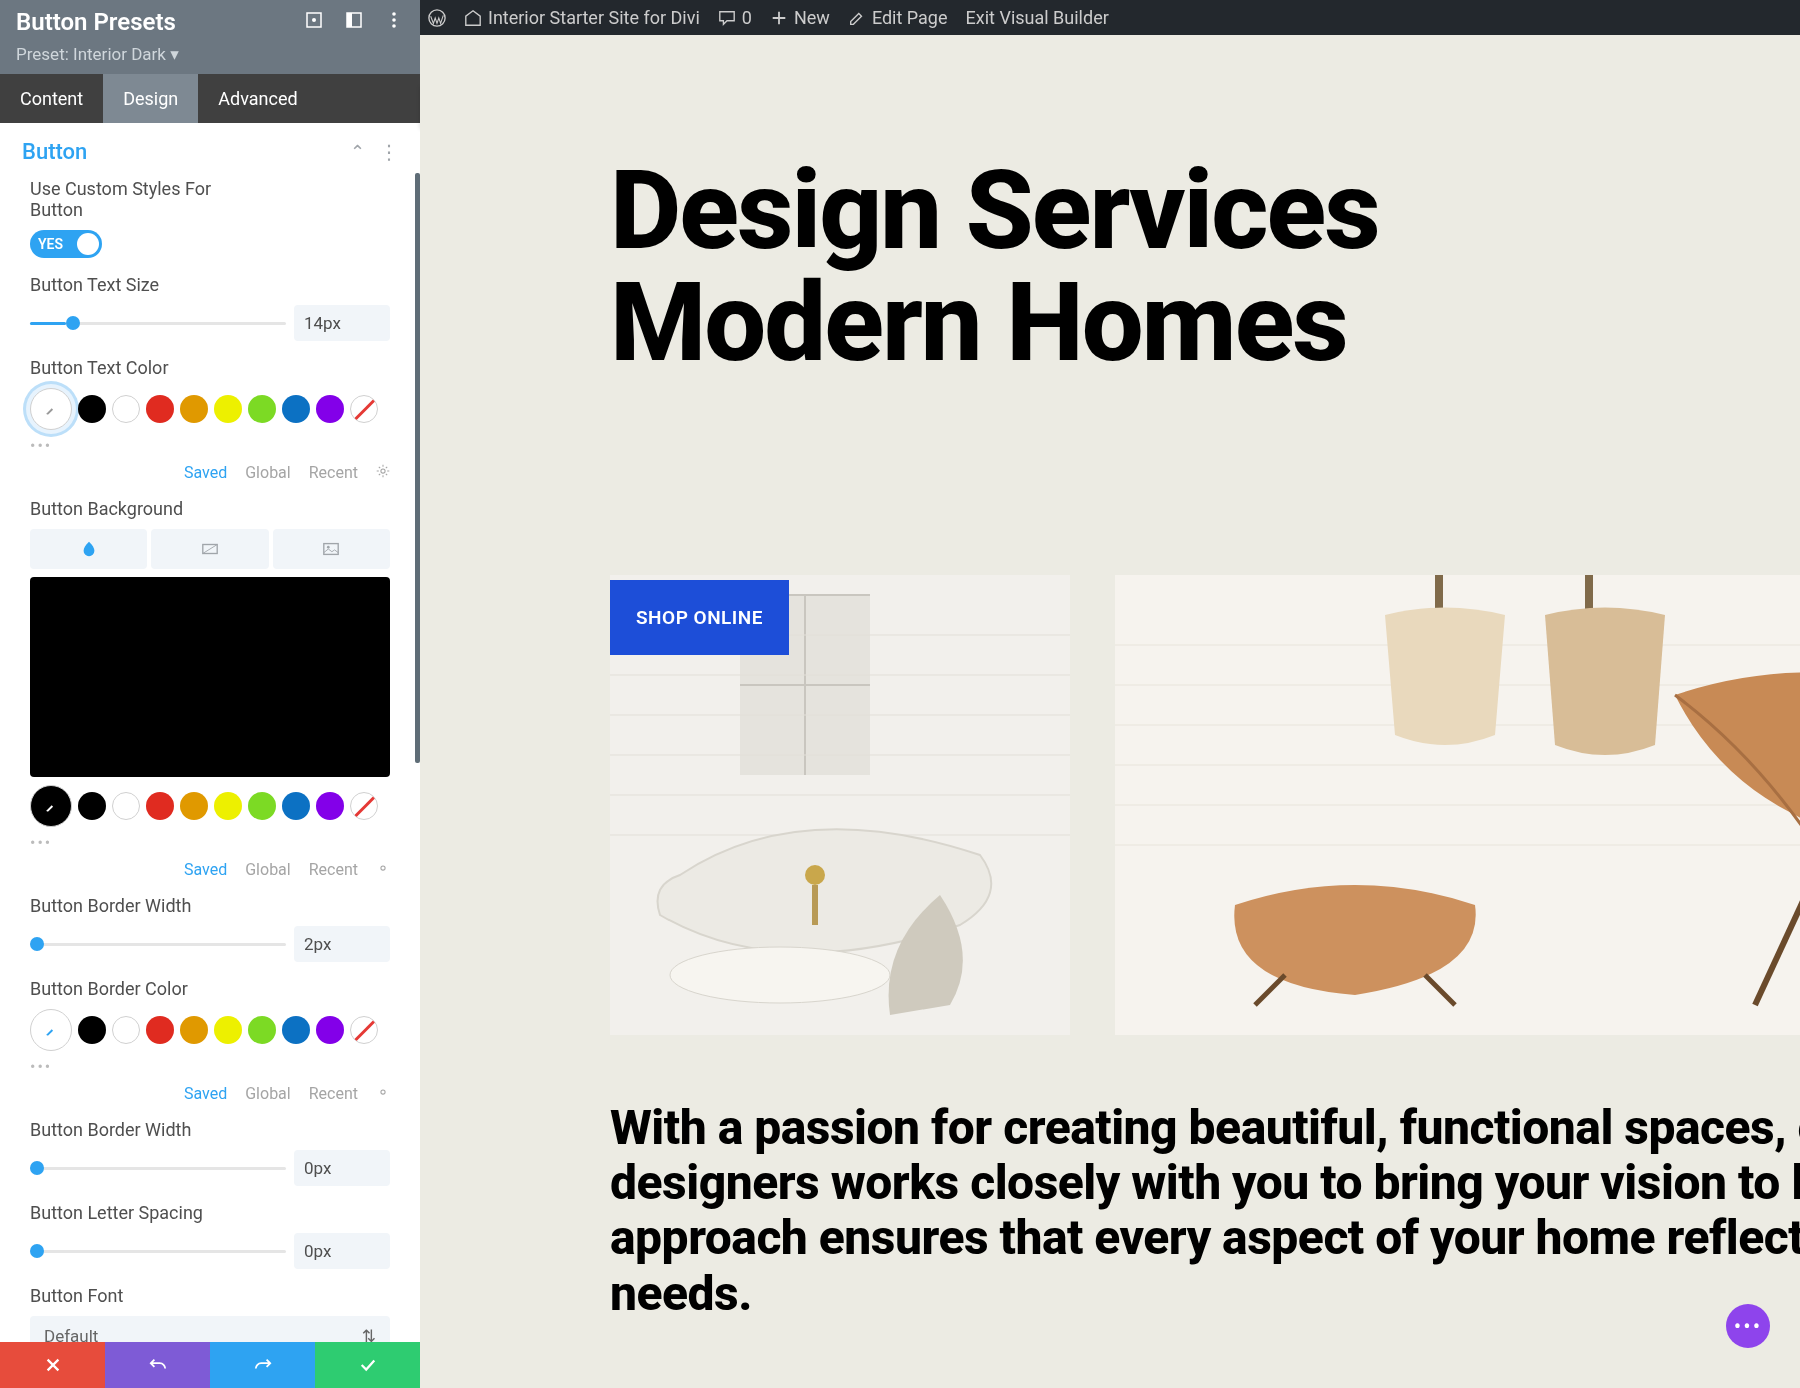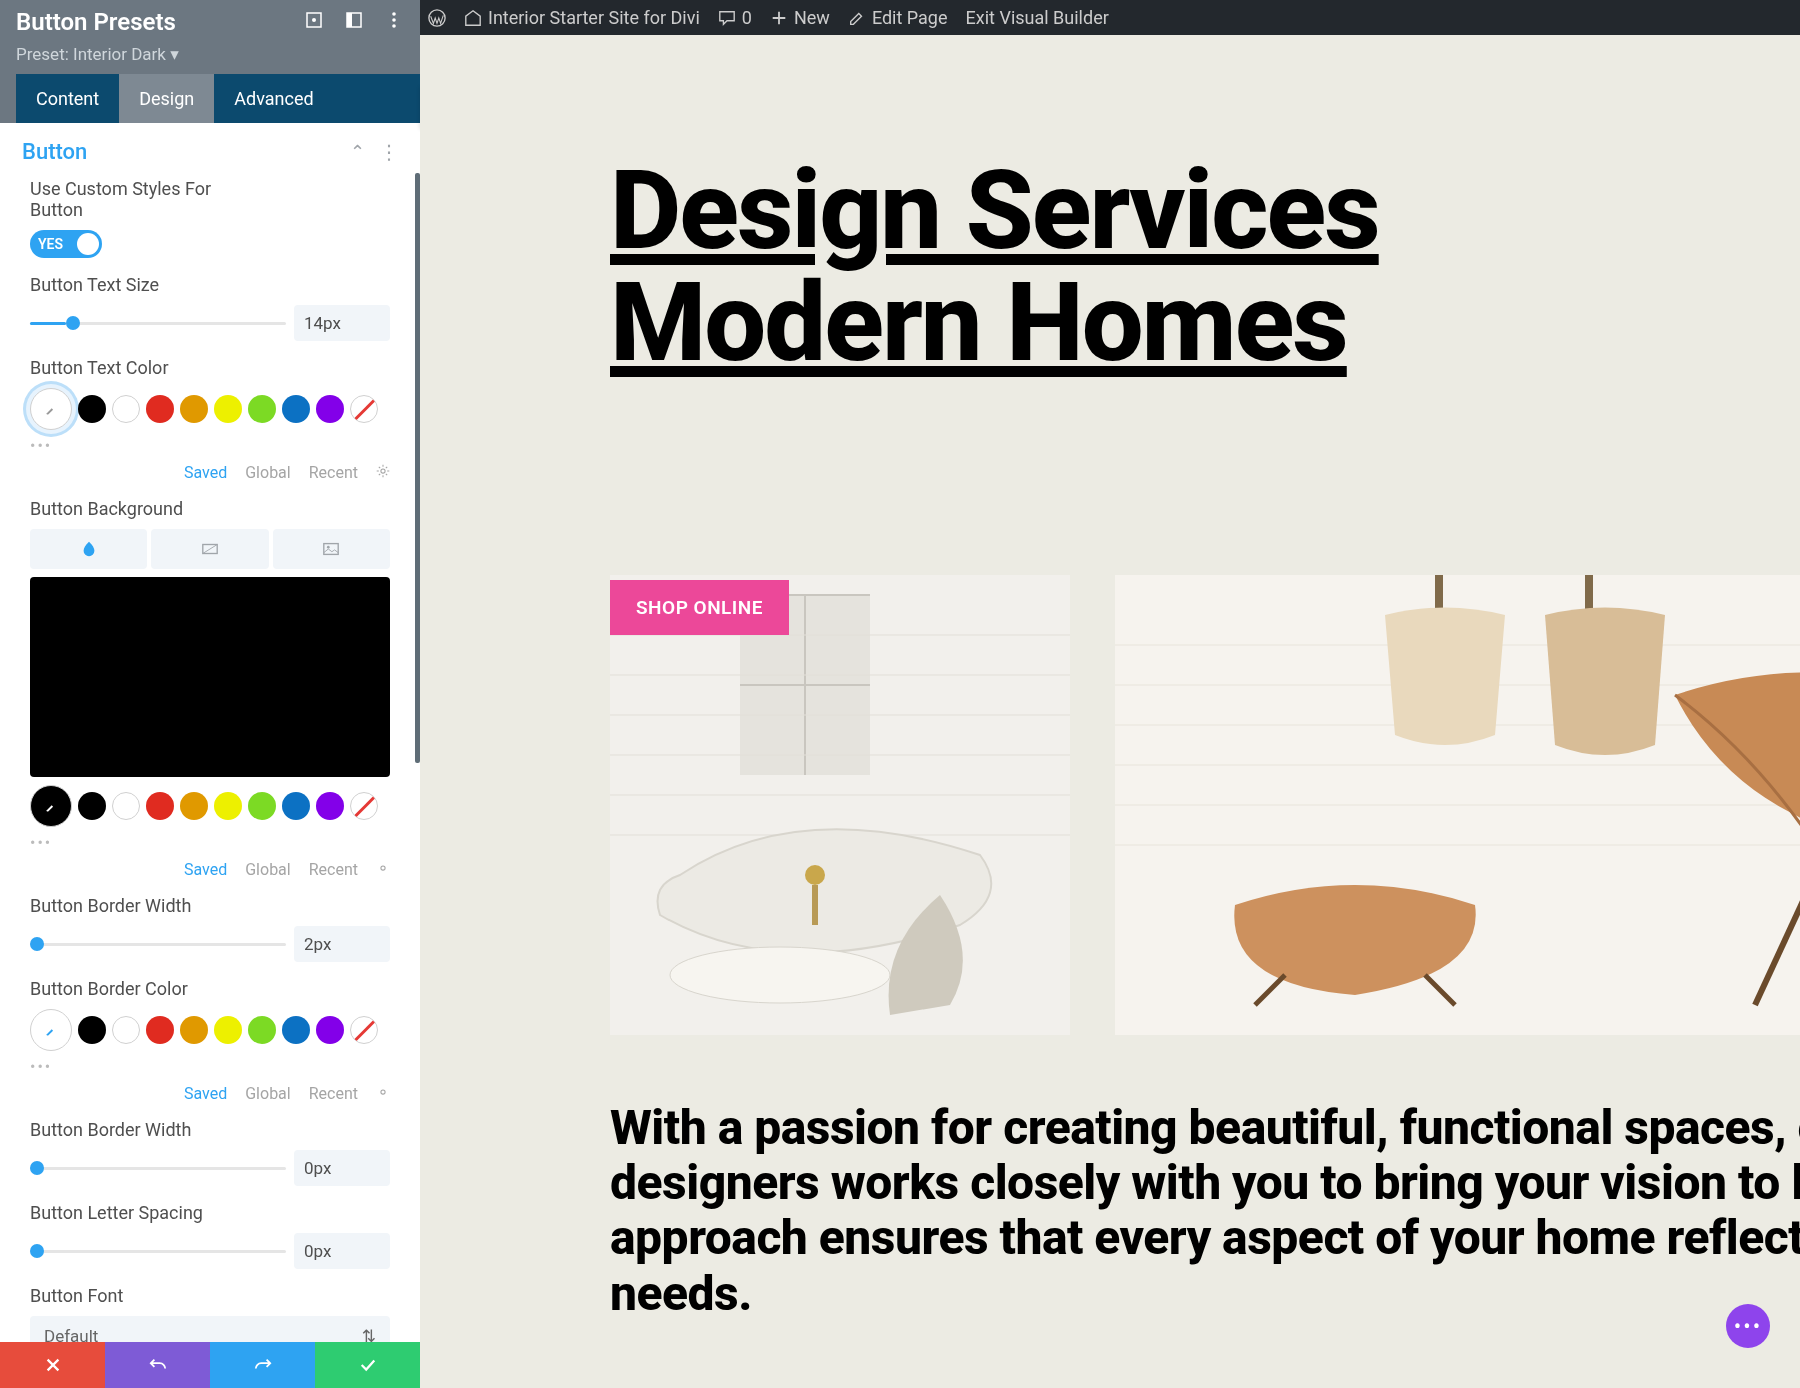--- a/index.html
+++ b/index.html
@@ -11,21 +11,21 @@
 .admin-bar svg { width:18px; height:18px; fill:#ccc; }
 
 
 .sidebar { position:absolute; top:0; left:0; width:420px; height:1388px; background:#fff; display:flex; flex-direction:column; }
 .sb-header { background:#6c7781; color:#fff; }
 .sb-title-row { display:flex; align-items:center; justify-content:space-between; padding:8px 16px; }
 .sb-title { font-size:24px; font-weight:600; }
 .sb-title-icons { display:flex; gap:20px; }
 .sb-title-icons svg { width:20px; height:20px; fill:#fff; }
 .sb-preset { padding:0 16px 10px; font-size:17px; color:#cfd6db; }
-.sb-tabs { display:flex; background:#0c4a6e;margin-left:16px; }
+.sb-tabs { display:flex; background:#404040; }
 .sb-tab { flex:none; padding:14px 20px; font-size:18px; color:#fff; cursor:pointer; }
 .sb-tab.active { background:#7e8993; }
 
 .sb-body { flex:1; overflow-y:auto; padding:0 0 0 0; position:relative;border-radius:18px;}
 .sb-scroll-indicator { position:absolute; right:0; top:50px; width:5px; height:590px; background:#5f6d77; border-radius:2px;}
 
 .section-head { display:flex; align-items:center; justify-content:space-between; padding:16px 22px 8px; }
 .section-title { color:#2ea3f2; font-size:22px; font-weight:500; }
 .section-head-icons { display:flex; gap:14px; align-items:center; }
 .chev { color:#a0a5aa; font-size:18px; }
@@ -79,22 +79,22 @@
 .fbtn.undo { background:#7e5bd6; }
 .fbtn.redo { background:#2ea3f2; }
 .fbtn.save { background:#2ecc71; }
 
 
 .phone-fab { position:absolute; left:420px; top:86px; width:42px; height:42px; background:#fff; border-radius:0 21px 21px 0; display:flex; align-items:center; justify-content:center; box-shadow:0 1px 4px rgba(0,0,0,0.15); }
 .phone-fab svg { width:18px; height:18px; fill:#2ecc71; }
 
 
 .preview { position:absolute; left:420px; top:35px; right:0; bottom:0; background:#ecebe3; padding:120px 0 0 190px; overflow:hidden;}
-.hero-title { font-size:110px; font-weight:800; letter-spacing:-2px; line-height:1.02; color:#000;text-decoration:underline; }
-.shop-btn { position:absolute; left:190px; top:545px; background:#ec4899; color:#fff; font-size:19px; font-weight:600; padding:16px 26px; letter-spacing:0.5px; z-index:5;}
+.hero-title { font-size:110px; font-weight:800; letter-spacing:-2px; line-height:1.02; color:#000; }
+.shop-btn { position:absolute; left:190px; top:545px; background:#1d4ed8; color:#fff; font-size:19px; font-weight:600; padding:26px 26px; letter-spacing:0.5px; z-index:5;}
 .imgbox { position:absolute; background:#d6d2ca; overflow:hidden;}
 .img1 { left:190px; top:540px; width:460px; height:460px; }
 .img2 { left:695px; top:540px; width:1105px; height:460px; }
 .body-text { position:absolute; left:190px; top:1065px; font-size:48px; font-weight:800; line-height:1.15; letter-spacing:-0.5px; color:#000; width:1700px;}
 
 
 .scene { width:100%; height:100%; }
 
 .fab-purple { position:absolute; right:30px; bottom:40px; width:44px; height:44px; border-radius:22px; background:#8e44ec; display:flex; align-items:center; justify-content:center; color:#fff; font-size:22px; letter-spacing:2px;}
 </style>

